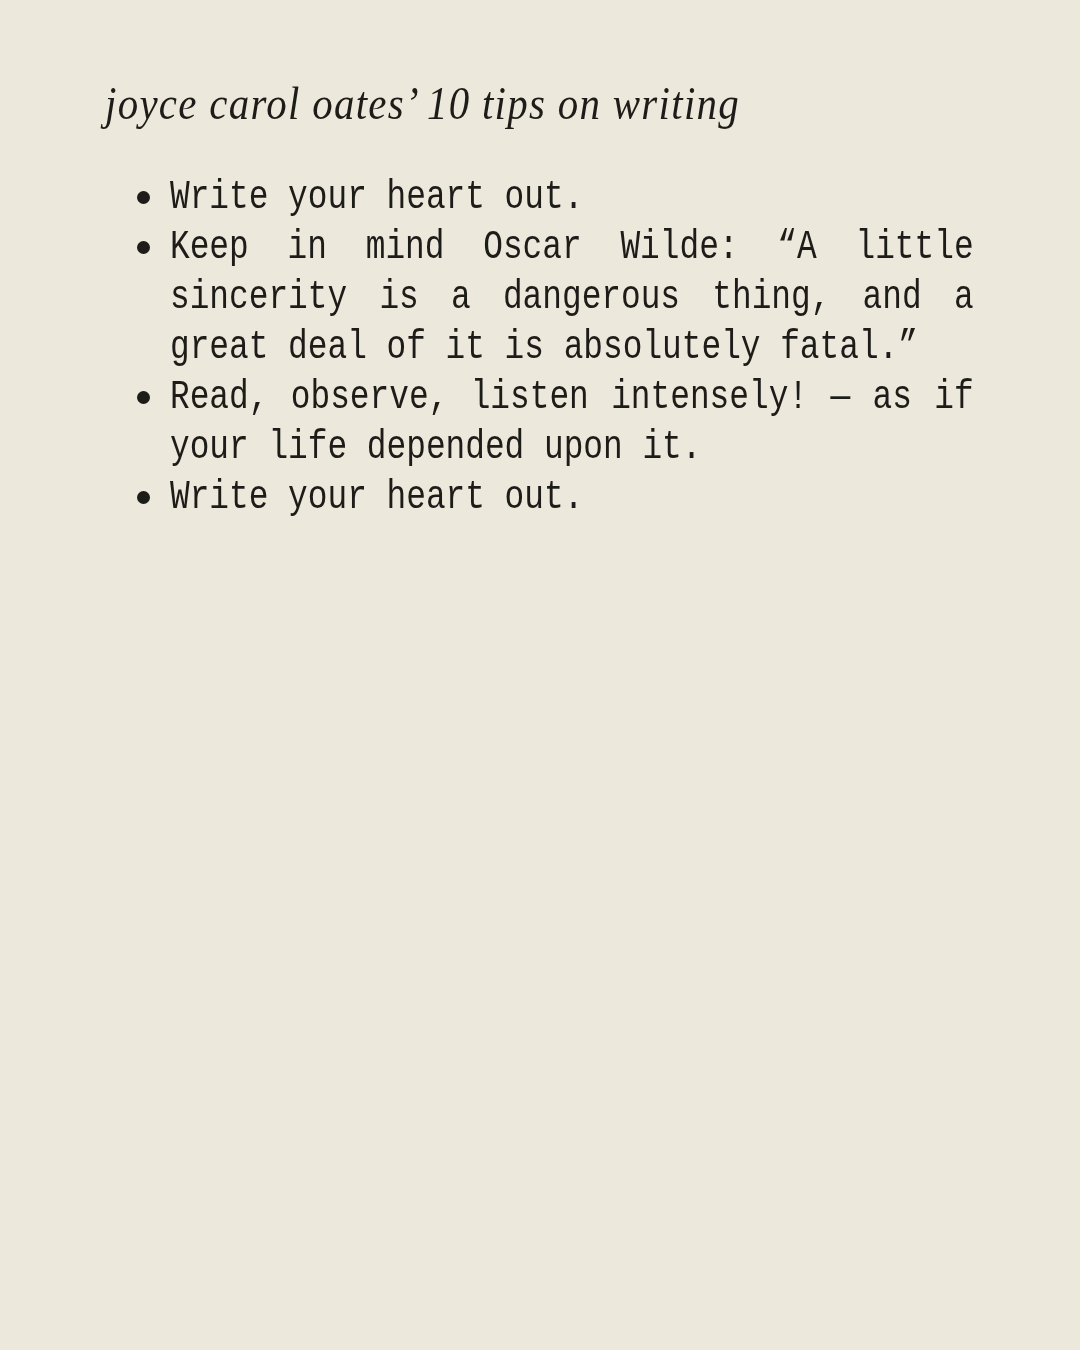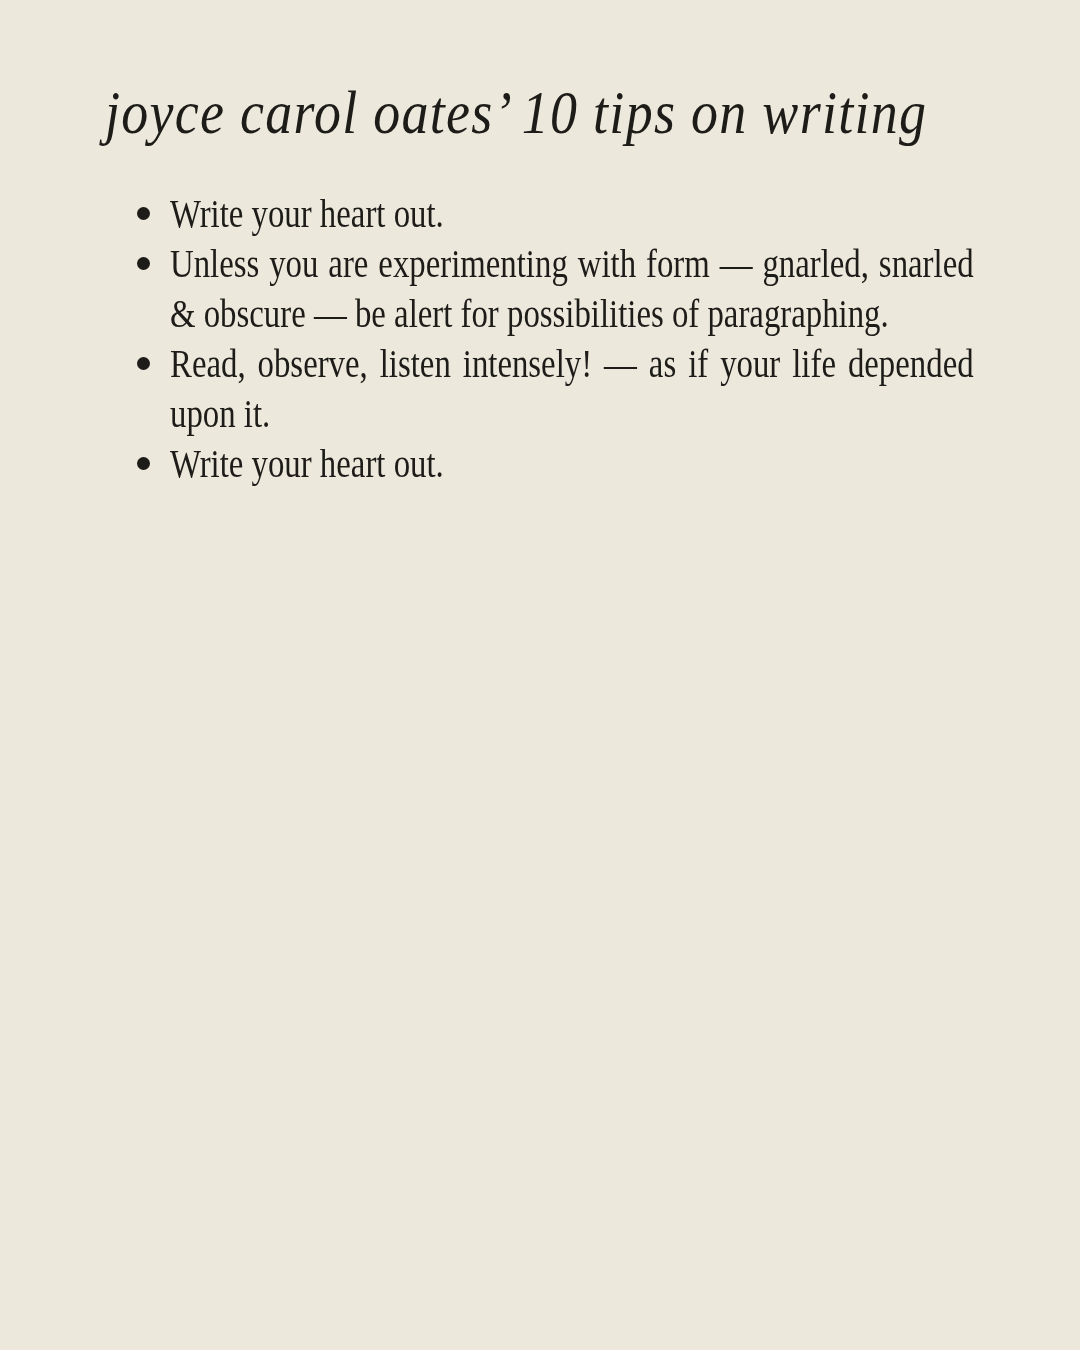--- a/index.html
+++ b/index.html
@@ -16,37 +16,38 @@
     position: relative;
     width: 1080px;
     height: 1350px;
     background: var(--bg);
     color: var(--ink);
     overflow: hidden;
     padding-top: 78px;
   }
   .page-title {
     margin: 0 0 16px 105px;
-    font-size: 62px;
+    font-size: 47px;
     font-weight: normal;
     font-style: italic;
     line-height: 1.1;
     white-space: nowrap;
   }
   .page-title .title-inner {
     display: inline-block;
     letter-spacing: 1.5px;
     transform: scaleX(0.87);
     transform-origin: 0 50%;
   }
   ul.tips-list {
     list-style: none;
     margin: 43px 0 0 137px;
     padding: 0;
     width: 843px;
+    font-family: Liberation Mono, monospace;
   }
   ul.tips-list li {
     position: relative;
     padding-left: 33px;
     margin: 0;
   }
   .bullet {
     position: absolute;
     left: 0;
     top: 18px;
@@ -75,26 +76,26 @@
 
   <ul class="tips-list">
 
       <li>
         <span class="bullet"></span>
         <span class="tip-text">Write your heart out.</span>
       </li>
 
 
 
+      <li>
+        <span class="bullet"></span>
+        <span class="tip-text">Keep in mind Oscar Wilde: “A little sincerity is a dangerous thing, and a great deal of it is absolutely fatal.”</span>
+      </li>
 
 
-      <li>
-        <span class="bullet"></span>
-        <span class="tip-text">Unless you are experimenting with form — gnarled, snarled &amp; obscure — be alert for possibilities of paragraphing.</span>
-      </li>
 
 
 
       <li>
         <span class="bullet"></span>
         <span class="tip-text">Read, observe, listen intensely! — as if your life depended upon it.</span>
       </li>
 
       <li>
         <span class="bullet"></span>

